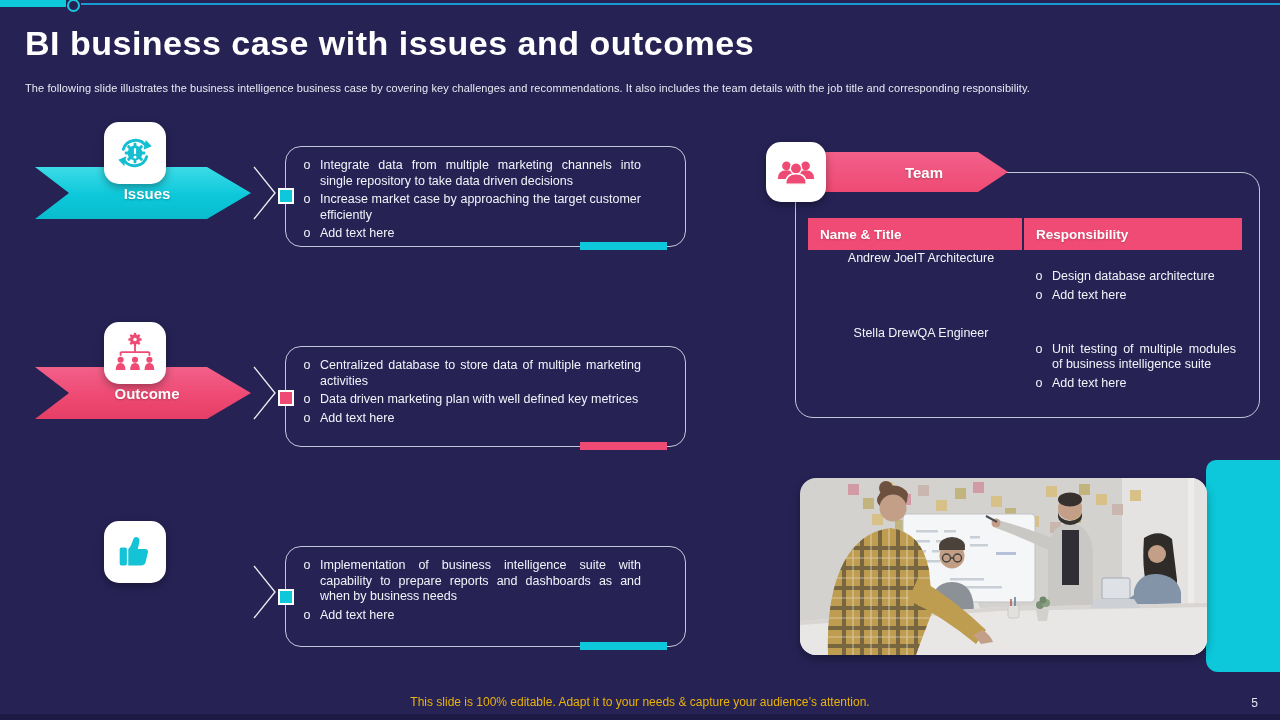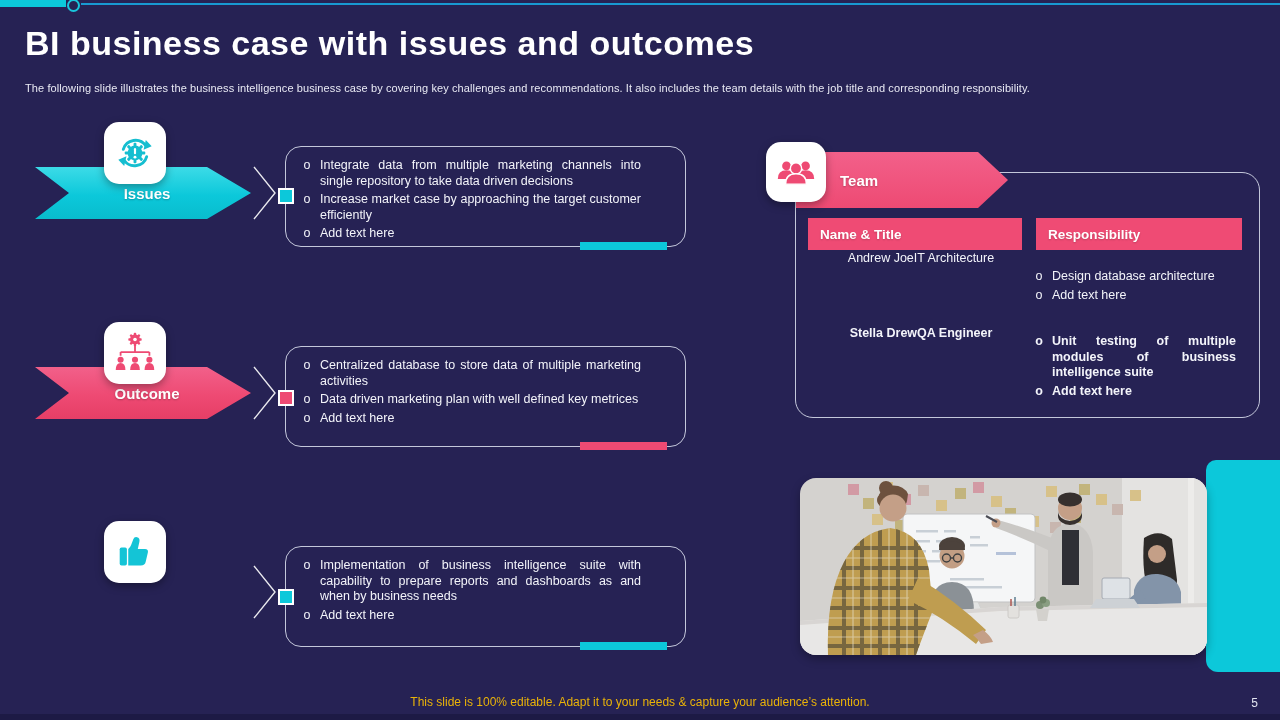--- a/index.html
+++ b/index.html
@@ -32,35 +32,35 @@
   .text-box ul,.td-resp ul{list-style:none;margin:0;padding:0;}
   .text-box li,.td-resp li{display:flex;gap:8px;color:#f3f4fa;font-size:12.5px;line-height:1.24;margin-bottom:3px;}
   .marker{flex:0 0 10px;text-align:center;}
   .btext{flex:1;text-align:justify;}
   .accent-bar{position:absolute;right:18px;bottom:-4px;width:87px;height:8px;}
   .accent-bar.cyan{background:#0cc8da;}
   .accent-bar.pink{background:#ee4a73;}
   
   .team-container{position:absolute;left:795px;top:172px;width:463px;height:244px;
                   border:1px solid rgba(223,228,242,.85);border-radius:18px;z-index:1;}
-  .team-banner{position:absolute;left:796px;top:152px;width:212px;height:56px;z-index:3;
+  .team-banner{position:absolute;left:796px;top:152px;width:212px;height:40px;z-index:3;
                background:linear-gradient(180deg,#f2608a,#ee4a73);display:flex;align-items:center;
                padding-left:44px;box-sizing:border-box;
-               clip-path:polygon(0 0,calc(100% - 30px) 0,100% 50%,calc(100% - 30px) 100%,0 100%);}
+               clip-path:polygon(0 0,calc(100% - 30px) 0,100% 50%,calc(100% - 30px) 100%,0 100%);justify-content:center;}
   .team-banner span{color:#fff;font-weight:bold;font-size:15px;text-shadow:0 1px 2px rgba(0,0,0,.25);}
   .team-icon{left:766px;top:142px;width:60px;height:60px;z-index:4;}
   .team-table{position:absolute;left:808px;top:218px;width:434px;z-index:2;}
-  .thead{display:flex;gap:14px;height:32px;}
+  .thead{display:flex;gap:2px;height:32px;}
   .th{background:#ef4b74;color:#fff;font-weight:bold;font-size:13.5px;display:flex;align-items:center;
       padding-left:12px;box-sizing:border-box;text-shadow:0 1px 2px rgba(0,0,0,.2);}
   .th.c1{width:214px;}
   .th.c2{flex:1;}
   .trow{display:flex;}
   .trow.r1{height:75px;}
-  .trow.r2{height:86px;font-weight:bold;}
+  .trow.r2{height:86px;}
   .td-name{width:214px;padding-left:12px;color:#f3f4fa;font-size:12.5px;display:flex;
            justify-content:center;box-sizing:border-box;line-height:1.35;}
   .td-resp{flex:1;display:flex;align-items:center;padding-left:12px;padding-right:6px;box-sizing:border-box;}
   
   .cyan-block{position:absolute;left:1206px;top:460px;width:74px;height:212px;background:#0cc8da;
               border-radius:10px 0 0 12px;}
   .photo{position:absolute;left:800px;top:478px;width:407px;height:177px;border-radius:16px;overflow:hidden;
          box-shadow:0 4px 10px rgba(0,0,0,.3);}
   
   .footer{position:absolute;left:0;right:0;top:695px;text-align:center;color:#eab308;font-size:12px;margin:0;}

